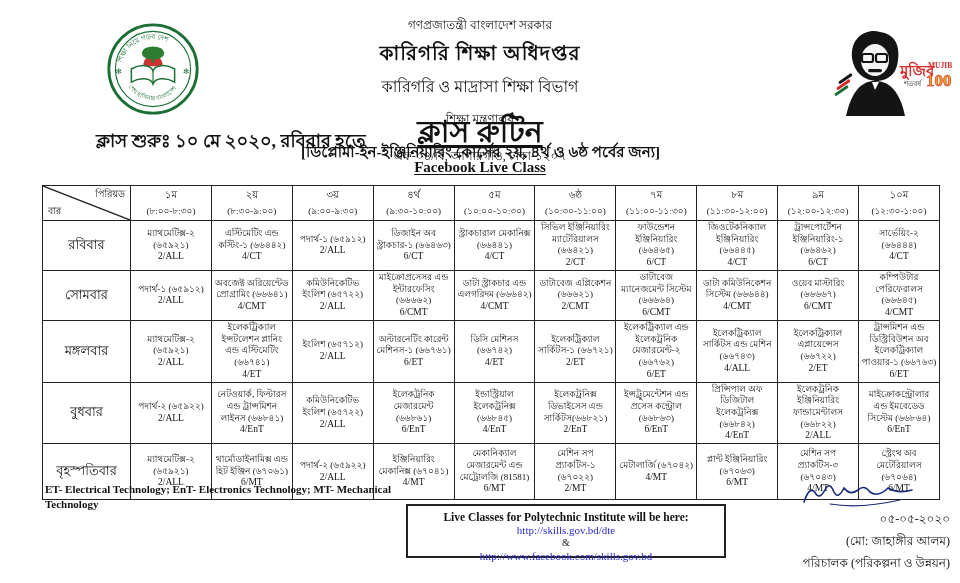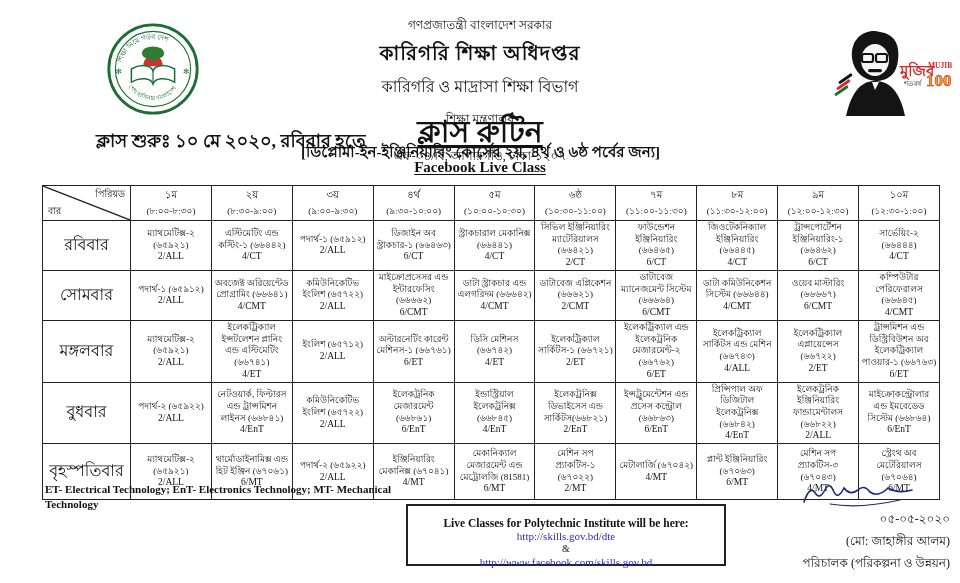--- a/index.html
+++ b/index.html
@@ -37,29 +37,29 @@
   tbody tr:nth-child(2){ height:48px; }
   tbody tr:nth-child(3){ height:55px; }
   tbody tr:nth-child(4){ height:58px; }
   tbody tr:nth-child(5){ height:56px; }
   th.corner { position:relative; padding:0; }
   th.corner .diag { position:absolute; inset:0; width:100%; height:100%; }
   th.corner .c-top { position:absolute; top:1px; right:5px; font-size:9.5px; font-weight:normal; }
   th.corner .c-bot { position:absolute; bottom:1px; left:5px; font-size:9.5px; font-weight:normal; }
   th .pname { font-size:10px; font-weight:normal; }
   th .ptime { font-size:9px; font-weight:normal;text-align:center; }
-  td.day-cell { font-size:16px;margin-left:8px; }
+  td.day-cell { font-size:13px;margin-left:8px; }
   td .subj { font-size:9px; line-height:1.3; }
   td .grp  { font-size:9.5px; line-height:1.25; }
 
   
   .legend { position:absolute; left:45px; top:482px; width:380px;
             font-size:11px; font-weight:bold; line-height:1.35; }
-  .live-box { position:absolute; left:406px; top:504px; width:320px; height:62px;
-              border:2px solid #222; text-align:center; padding-top:11px; }
+  .live-box { position:absolute; left:406px; top:504px; width:320px; height:54px;
+              border:2px solid #222; text-align:center; padding-top:5px; }
   .live-box .lb-title { font-size:11.5px; font-weight:bold; }
   .live-box a { font-size:11px; color:#2b2bcc; text-decoration:none; display:block; line-height:1.3; }
   .live-box .amp { font-size:10px; line-height:1.2; }
   .sig-block { position:absolute; left:770px; top:480px; width:180px; text-align:right; }
   .sig-svg { width:120px; height:28px; margin:0 auto; display:block; }
   .sig-date { font-size:12px; margin-top:2px; }
   .sig-name { font-size:12px; margin-top:2px; }
   .sig-role { font-size:12px; margin-top:2px; }
 </style>
 </head>

